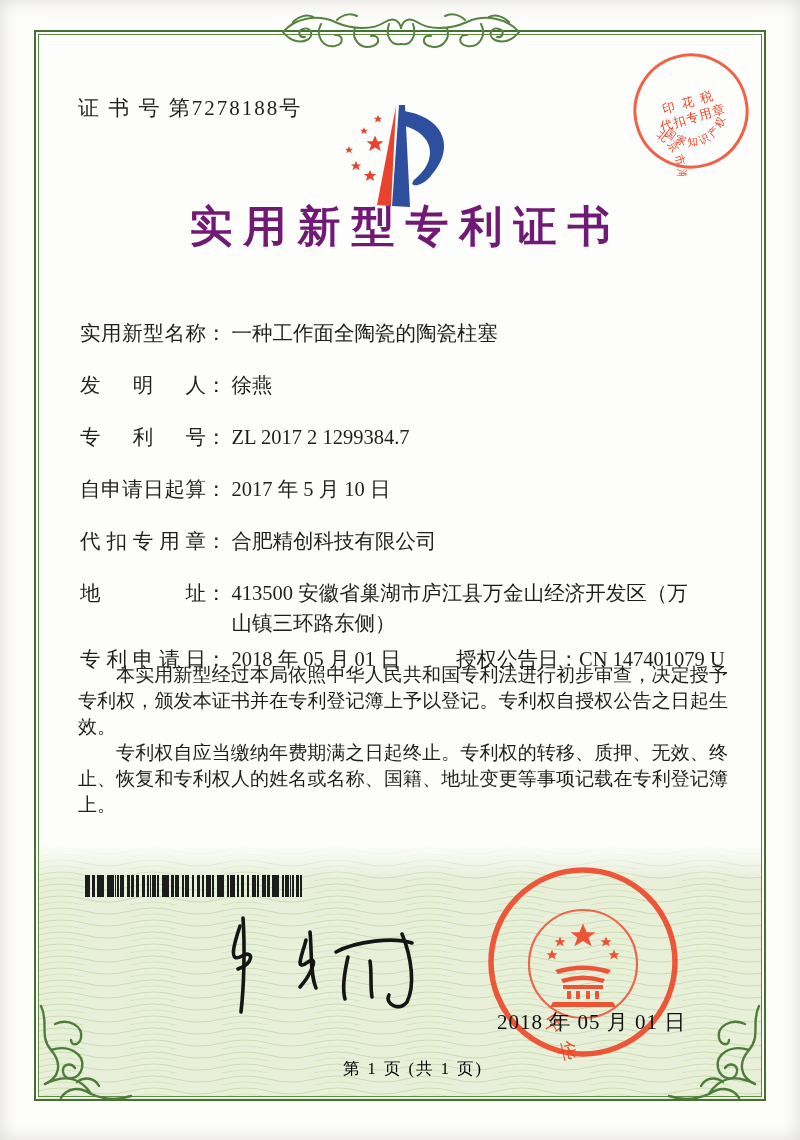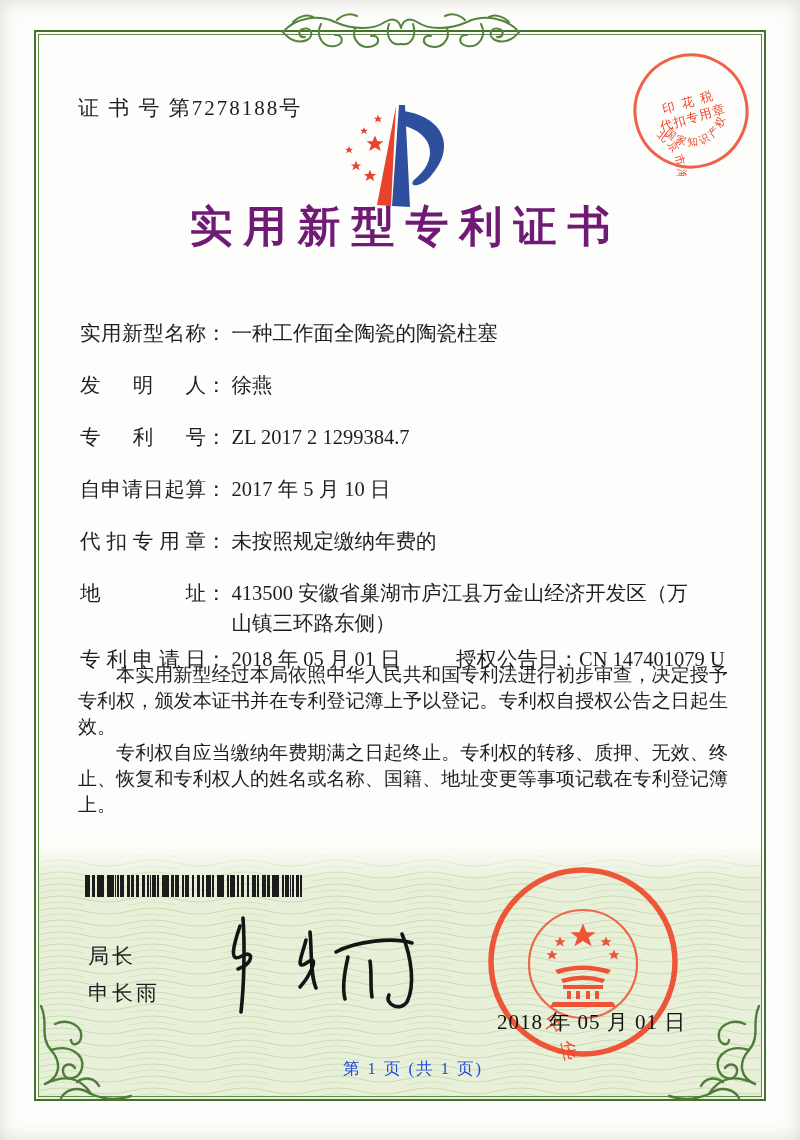--- a/index.html
+++ b/index.html
@@ -42,21 +42,21 @@
       repeating-linear-gradient(90deg,#1c1c1c 0 3px,rgba(0,0,0,0) 3px 11px);
     border-left:2px solid #1c1c1c;border-right:2px solid #1c1c1c;}
   
   .signatory{position:absolute;left:88px;top:938px;font-size:21px;line-height:37px;letter-spacing:3px;}
   .signature{position:absolute;left:198px;top:912px;}
   
   .office-seal{position:absolute;left:483px;top:862px;}
   .seal-date{position:absolute;left:497px;top:1008px;font-size:21px;letter-spacing:1px;color:#111;}
   
   .footer{position:absolute;left:0;right:0;top:1058px;text-align:center;font-size:16.5px;
-    letter-spacing:2px;color:#1d4ed8;padding-left:26px;}
+    letter-spacing:2px;color:#000000;padding-left:26px;}
   .orn-top{position:absolute;left:277px;top:8px;}
   .orn-bl{position:absolute;left:37px;top:1004px;}
   .orn-br{position:absolute;left:667px;top:1004px;transform:scaleX(-1);}
 </style>
 </head>
 <body>
 
 <div class="page">
 
   <svg width="0" height="0" style="position:absolute" aria-hidden="true">
@@ -154,42 +154,38 @@
     <div class="field-row">
       <span class="flabel">发明人</span><span class="fcolon">：</span><span class="fvalue">徐燕</span>
     </div>
     <div class="field-row">
       <span class="flabel">专利号</span><span class="fcolon">：</span><span class="fvalue">ZL 2017 2 1299384.7</span>
     </div>
     <div class="field-row">
       <span class="flabel">自申请日起算</span><span class="fcolon">：</span><span class="fvalue">2017 年 5 月 10 日</span>
     </div>
     <div class="field-row">
-      <span class="flabel">代扣专用章</span><span class="fcolon">：</span><span class="fvalue">未按照规定缴纳年费的</span>
+      <span class="flabel">代扣专用章</span><span class="fcolon">：</span><span class="fvalue">合肥精创科技有限公司</span>
     </div>
     <div class="field-row addr">
       <span class="flabel">地址</span><span class="fcolon">：</span><span class="fvalue">413500 安徽省巢湖市庐江县万金山经济开发区（万山镇三环路东侧）</span>
     </div>
     <div class="field-row">
       <span class="flabel">专利申请日</span><span class="fcolon">：</span><span class="fvalue" style="width:230px">2018 年 05 月 01 日</span>
       <span class="grant-right"><span>授权公告日</span><span>：</span><span>CN 147401079 U</span></span>
     </div>
   </div>
 
   <div class="body-text">
     <p>本实用新型经过本局依照中华人民共和国专利法进行初步审查，决定授予专利权，颁发本证书并在专利登记簿上予以登记。专利权自授权公告之日起生效。</p>
     <p>专利权自应当缴纳年费期满之日起终止。专利权的转移、质押、无效、终止、恢复和专利权人的姓名或名称、国籍、地址变更等事项记载在专利登记簿上。</p>
   </div>
 
   <div class="barcode"></div>
 
-  <div class="signatory">
-    <div>局长</div>
-    <div>申长雨</div>
-  </div>
 
   <svg class="signature" width="240" height="105" viewBox="0 0 240 105">
     <g fill="none" stroke="#151515" stroke-width="3.6" stroke-linecap="round">
       <path d="M42,14 C36,32 30,52 44,44 C56,37 56,52 40,57"></path>
       <path d="M45,6 C47,35 46,74 43,100"></path>
       <path d="M108,28 C104,44 96,60 110,50 C122,42 112,64 102,75"></path>
       <path d="M112,20 C114,40 112,62 118,76"></path>
       <path d="M138,40 C158,29 196,25 214,31"></path>
       <path d="M204,22 C214,46 217,74 209,90 C202,100 186,92 191,83"></path>
       <path d="M150,45 C146,62 144,76 147,87"></path>

